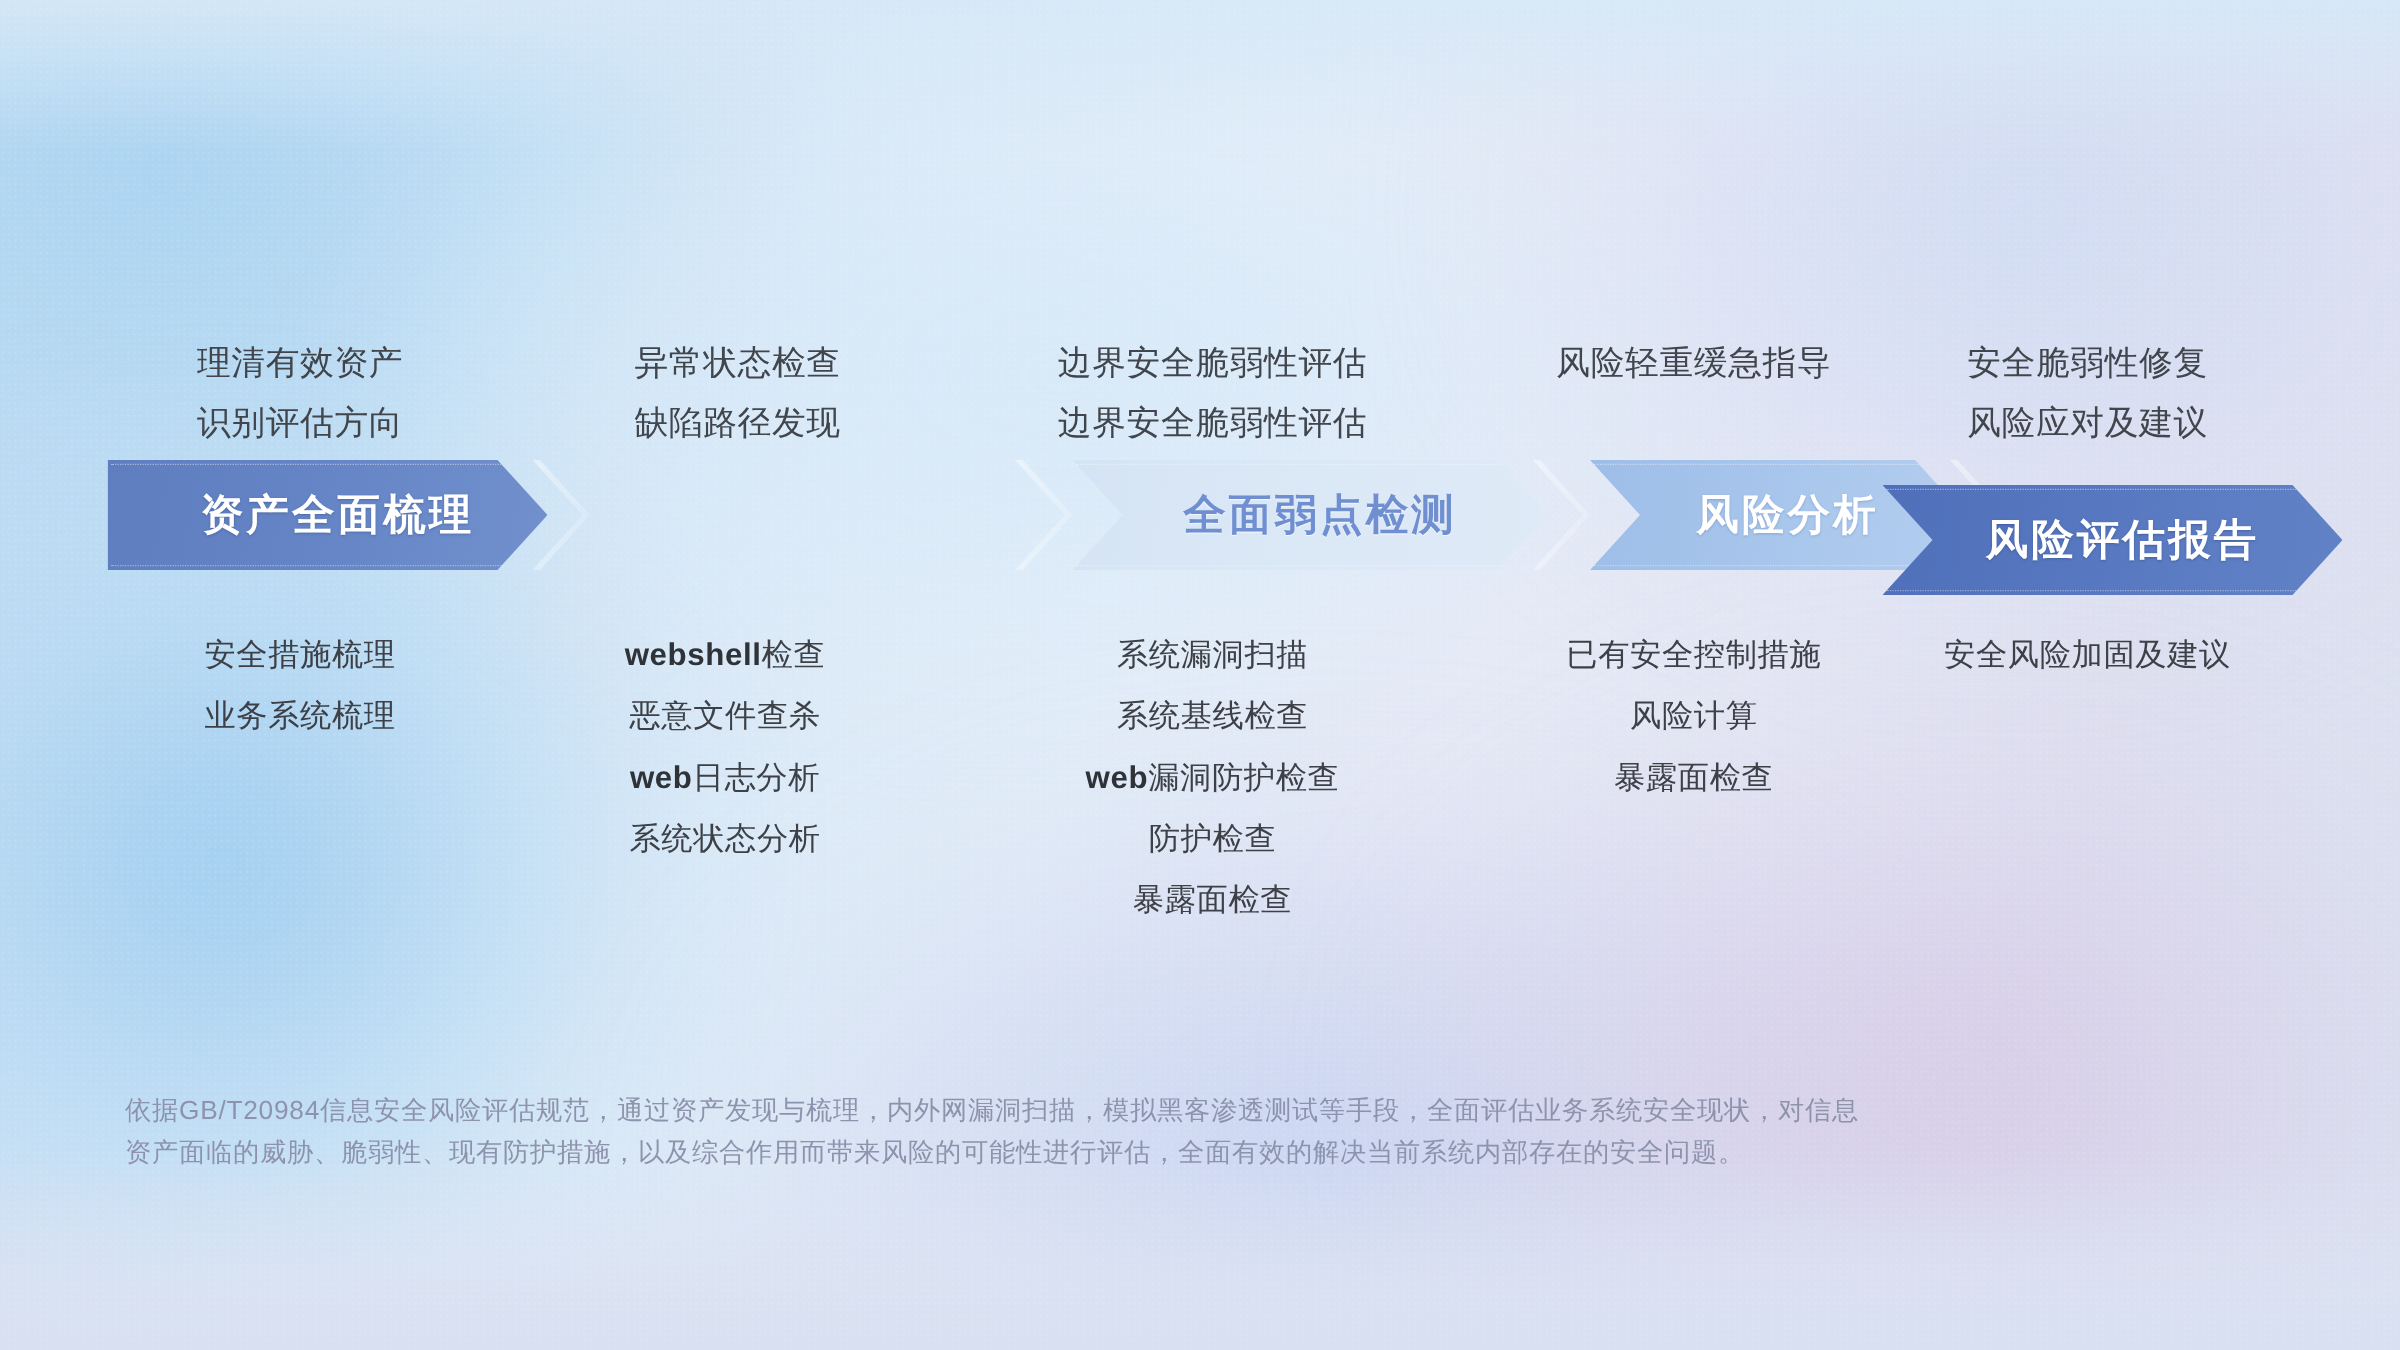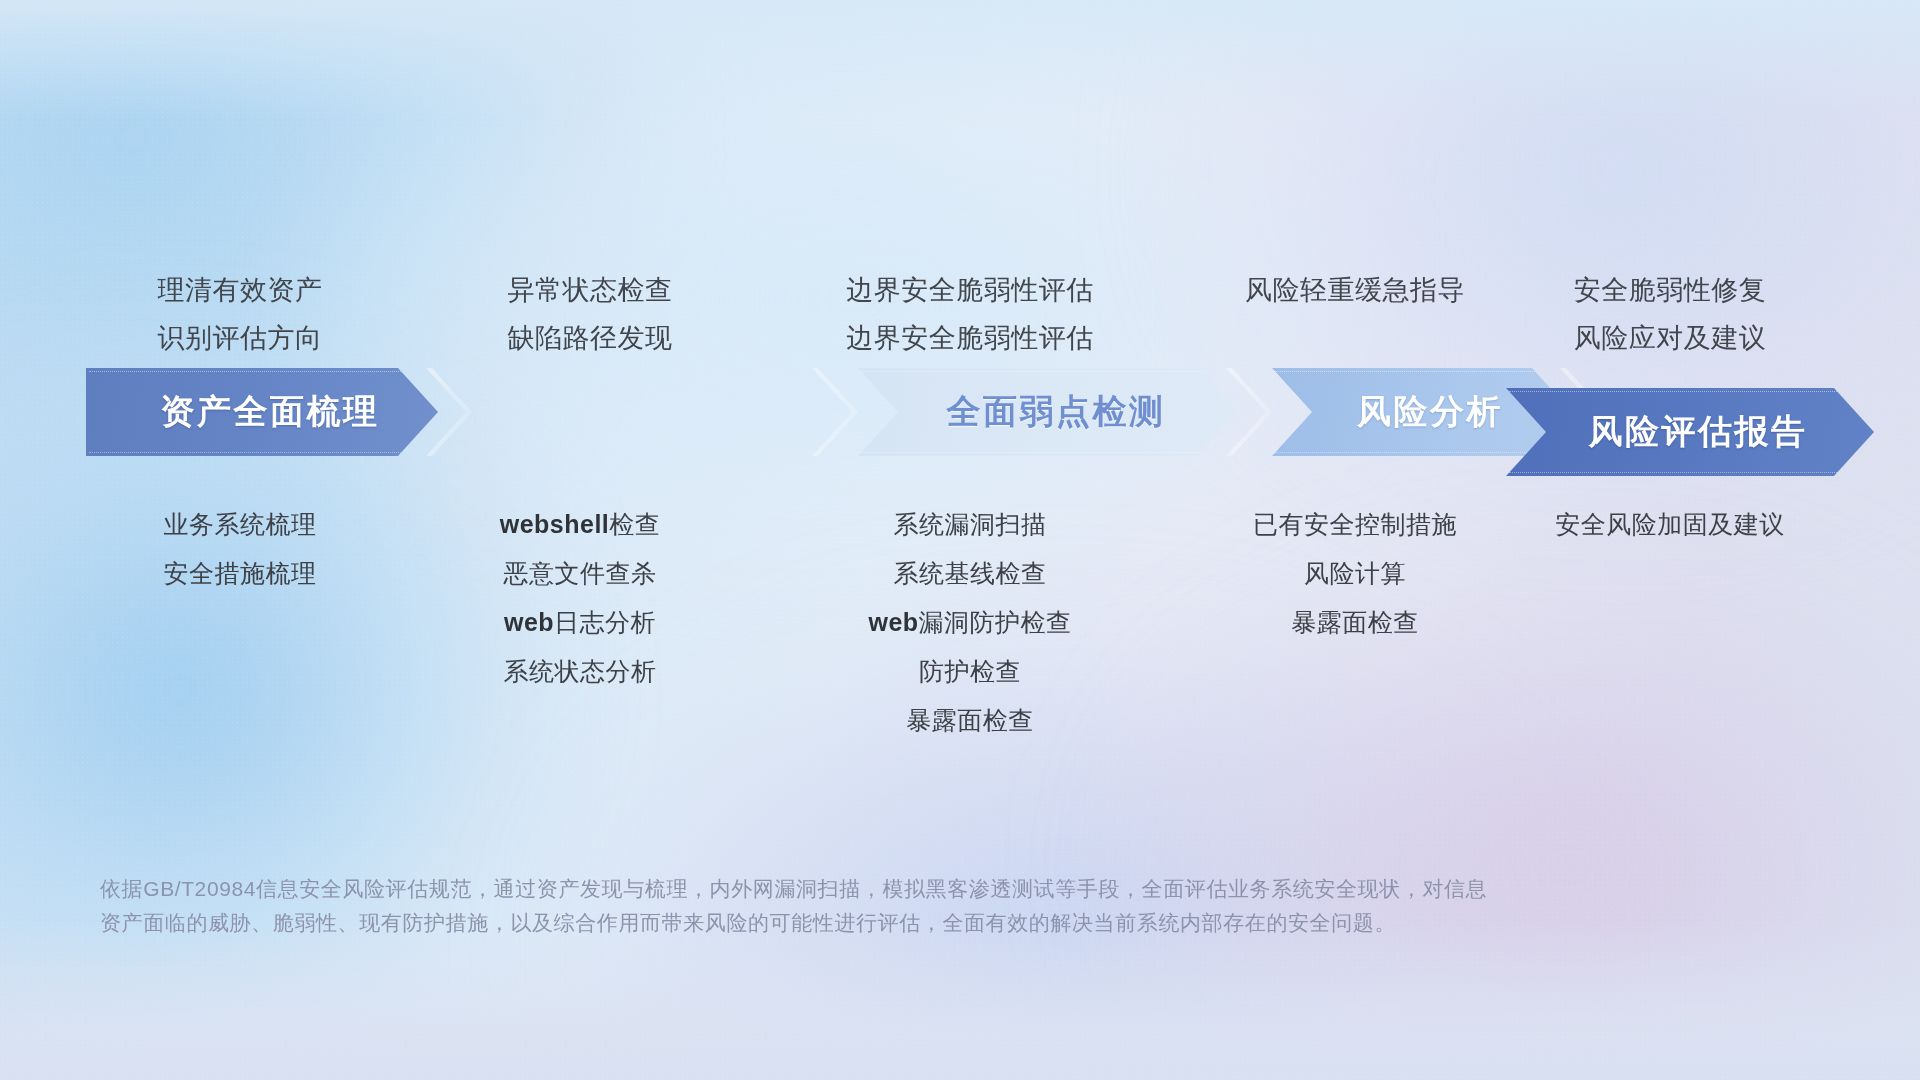--- a/index.html
+++ b/index.html
@@ -315,22 +315,22 @@
       <div class="chev chev-s5" style="left:1420px; width:368px;margin-top:20px;">
         <span class="chev-label">风险评估报告</span>
       </div>
 
     </div>
 
     <div class="columns" style="top:500px; height:380px;">
 
       <div class="col" style="left:0px; width:300px;">
         <div class="bottom-items">
+          <div class="item-line">安全措施梳理</div>
           <div class="item-line">业务系统梳理</div>
-          <div class="item-line">安全措施梳理</div>
         </div>
       </div>
 
       <div class="col" style="left:340px; width:300px;">
         <div class="bottom-items">
           <div class="item-line"><span class="kw">webshell</span>检查</div>
           <div class="item-line">恶意文件查杀</div>
           <div class="item-line"><span class="kw">web</span>日志分析</div>
           <div class="item-line">系统状态分析</div>
         </div>

